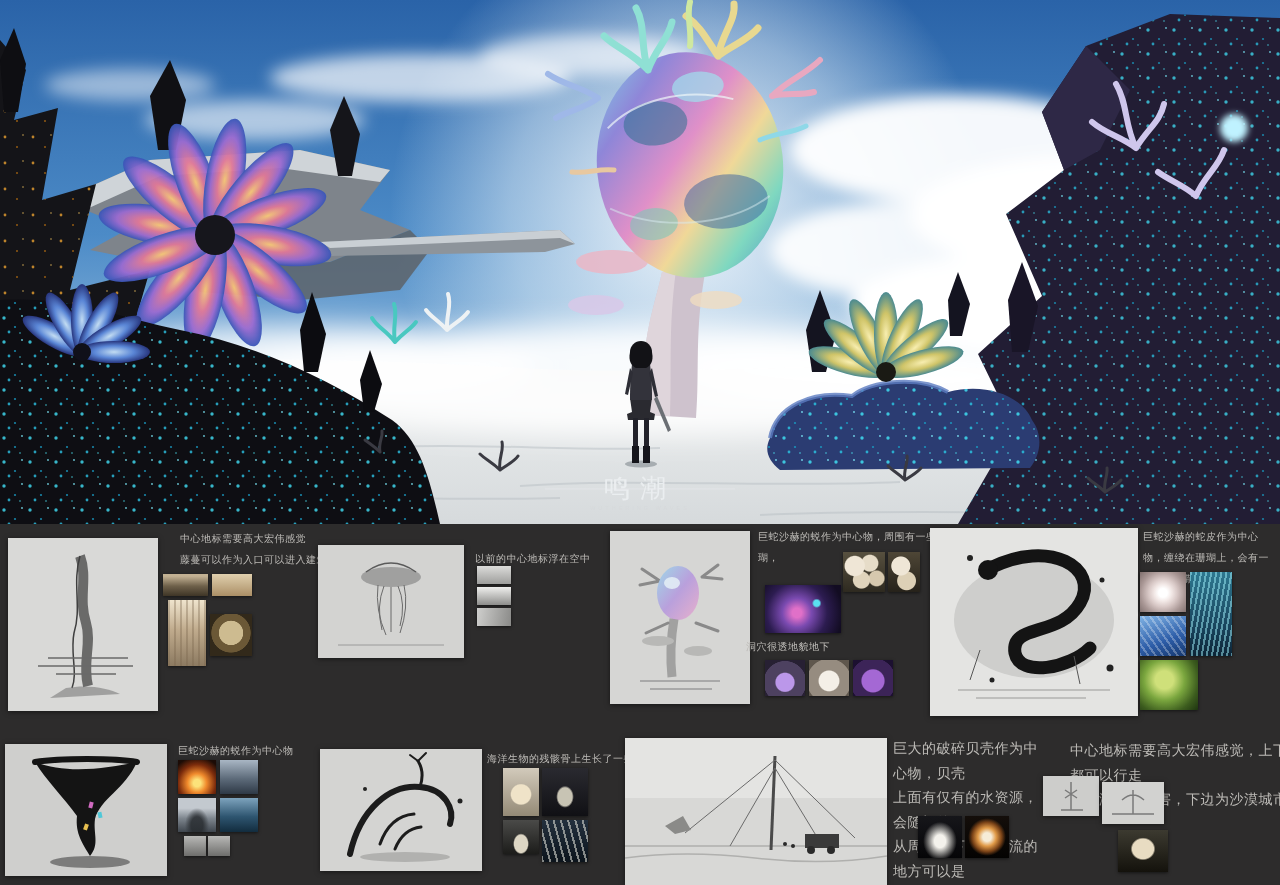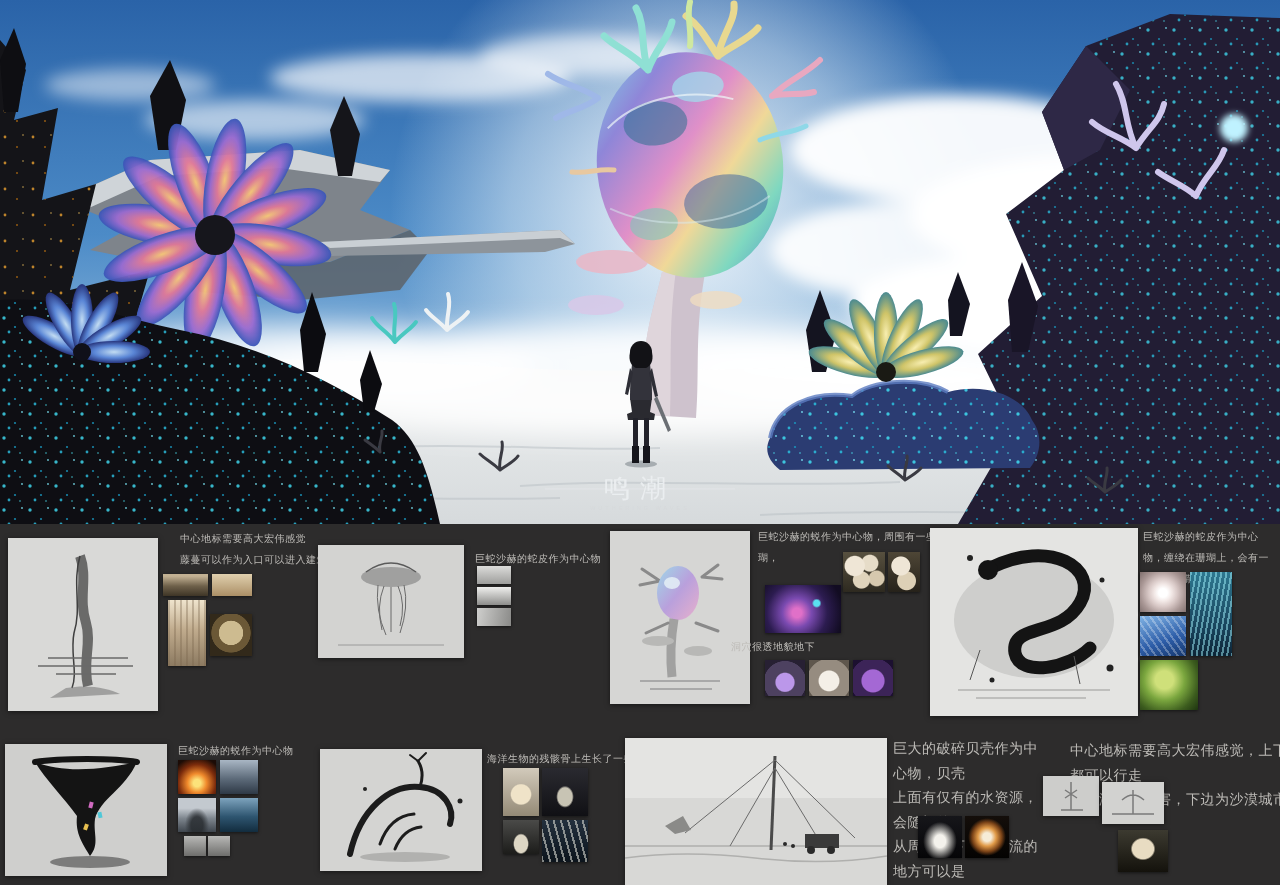--- a/index.html
+++ b/index.html
@@ -314,21 +314,21 @@
     <g stroke="#6a6a6a" fill="none" stroke-width="1">
       <path d="M60,40 q-3,25 8,50"></path>
         <path d="M73,42 v45"></path>
         <path d="M86,40 q5,22 -4,48"></path>
       <path d="M66,41 q-8,20 -2,44"></path>
         <path d="M80,41 q8,18 2,40"></path>
     </g>
     <path d="M20,100 h106" stroke="#9a9a9a" stroke-width="1"></path>
   </svg>
 </div>
-<div class="caption" style="left:475px;top:548px;width:150px">巨蛇沙赫的蛇皮作为中心物</div>
+<div class="caption" style="left:475px;top:548px;width:150px">以前的中心地标浮在空中</div>
 <div class="thumb t-refgray1" style="left:477px;top:566px;width:34px;height:18px"></div>
 <div class="thumb t-refgray2" style="left:477px;top:587px;width:34px;height:18px"></div>
 <div class="thumb t-refgray3" style="left:477px;top:608px;width:34px;height:18px"></div>
 
 <div class="card" style="left:610px;top:531px;width:140px;height:173px">
   <svg width="140" height="173" viewBox="0 0 140 173">
     <defs>
       <linearGradient id="eggc" x1="0" y1="0" x2="1" y2="1">
         <stop offset="0" stop-color="#9fd8e8"></stop>
           <stop offset="0.5" stop-color="#b9a0dc"></stop>
@@ -344,21 +344,21 @@
     <path d="M64,88 q-5,30 -2,58" stroke="#8a8a8a" stroke-width="9" fill="none" opacity=".7"></path>
     <ellipse cx="48" cy="110" rx="16" ry="5" fill="#b8b8b6"></ellipse>
     <ellipse cx="88" cy="120" rx="14" ry="5" fill="#b8b8b6"></ellipse>
     <path d="M30,150 h80 M40,158 h62" stroke="#9a9a9a" stroke-width="1.5" fill="none"></path>
   </svg>
 </div>
 <div class="caption" style="left:758px;top:526px;width:205px">巨蛇沙赫的蜕作为中心物，周围有一些珊瑚，</div>
 <div class="thumb t-eggs" style="left:843px;top:552px;width:42px;height:40px"></div>
 <div class="thumb t-eggs2" style="left:888px;top:552px;width:32px;height:40px"></div>
 <div class="thumb t-cave" style="left:765px;top:585px;width:76px;height:48px"></div>
-<div class="caption" style="left:731px;top:636px;width:160px">洞穴很透地貌地下</div>
+<div class="caption" style="left:746px;top:636px;width:160px">洞穴很透地貌地下</div>
 <div class="thumb t-geode1" style="left:765px;top:660px;width:40px;height:36px"></div>
 <div class="thumb t-geode2" style="left:809px;top:660px;width:40px;height:36px"></div>
 <div class="thumb t-geode3" style="left:853px;top:660px;width:40px;height:36px"></div>
 
 <div class="card" style="left:930px;top:528px;width:208px;height:188px">
   <svg width="208" height="188" viewBox="0 0 208 188">
     <rect width="208" height="188" fill="#e4e4e2"></rect>
     <ellipse cx="104" cy="92" rx="80" ry="58" fill="#b8b8b6" opacity=".5"></ellipse>
     <path d="M60,40 C120,10 170,40 150,75 C130,110 80,95 85,125 C90,150 140,140 160,120" stroke="#141414" stroke-width="13" fill="none" stroke-linecap="round"></path>
     <circle cx="58" cy="42" r="10" fill="#141414"></circle>

